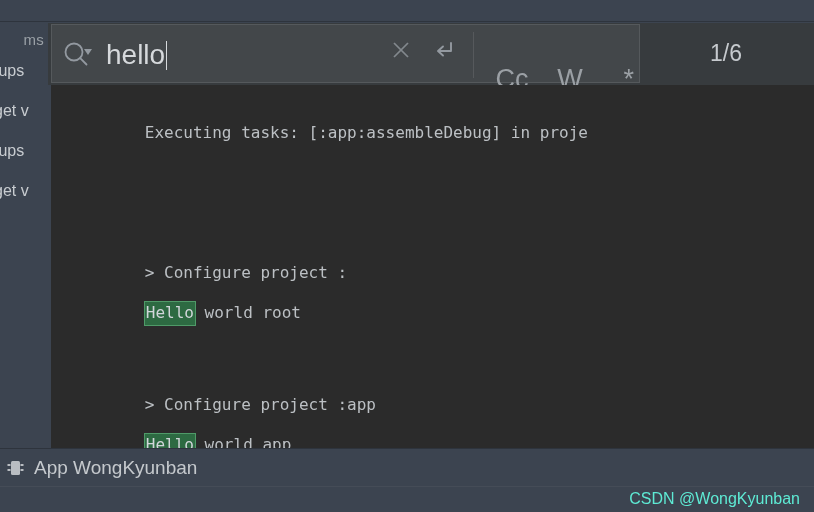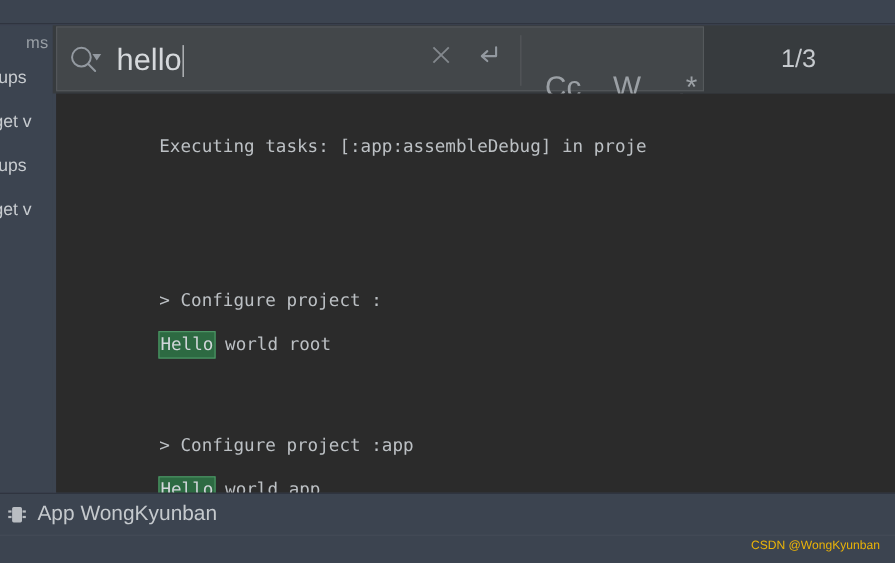--- a/index.html
+++ b/index.html
@@ -243,22 +243,22 @@
     width: 814px;
     height: 26px;
     background: #3c4450;
     border-top: 1px solid #454c57;
     box-sizing: border-box;
   }
   .watermark {
     position: absolute;
     right: 14px;
     top: 3px;
-    font-size: 11px;
-    color: #eab308;
+    font-size: 16px;
+    color: #5eead4;
     white-space: nowrap;
   }
 </style>
 </head>
 <body>
 
 <div id="app">
 
   <div class="top-strip"></div>
 
@@ -303,21 +303,21 @@
       </span>
 
       <div class="divider-v"></div>
 
       <div class="opt-btn opt-cc">Cc</div>
       <div class="opt-btn opt-w">W</div>
       <div class="opt-btn opt-re">.*</div>
 
     </div>
 
-    <div class="match-count">1/3</div>
+    <div class="match-count">1/6</div>
   </div>
 
   <div class="console">
 
     <div class="console-line" style="top:6px">
       <span>Executing tasks: [:app:assembleDebug] in proje</span>
     </div>
 
     <div class="console-line" style="top:146px">
       <span>&gt; Configure project :</span>

